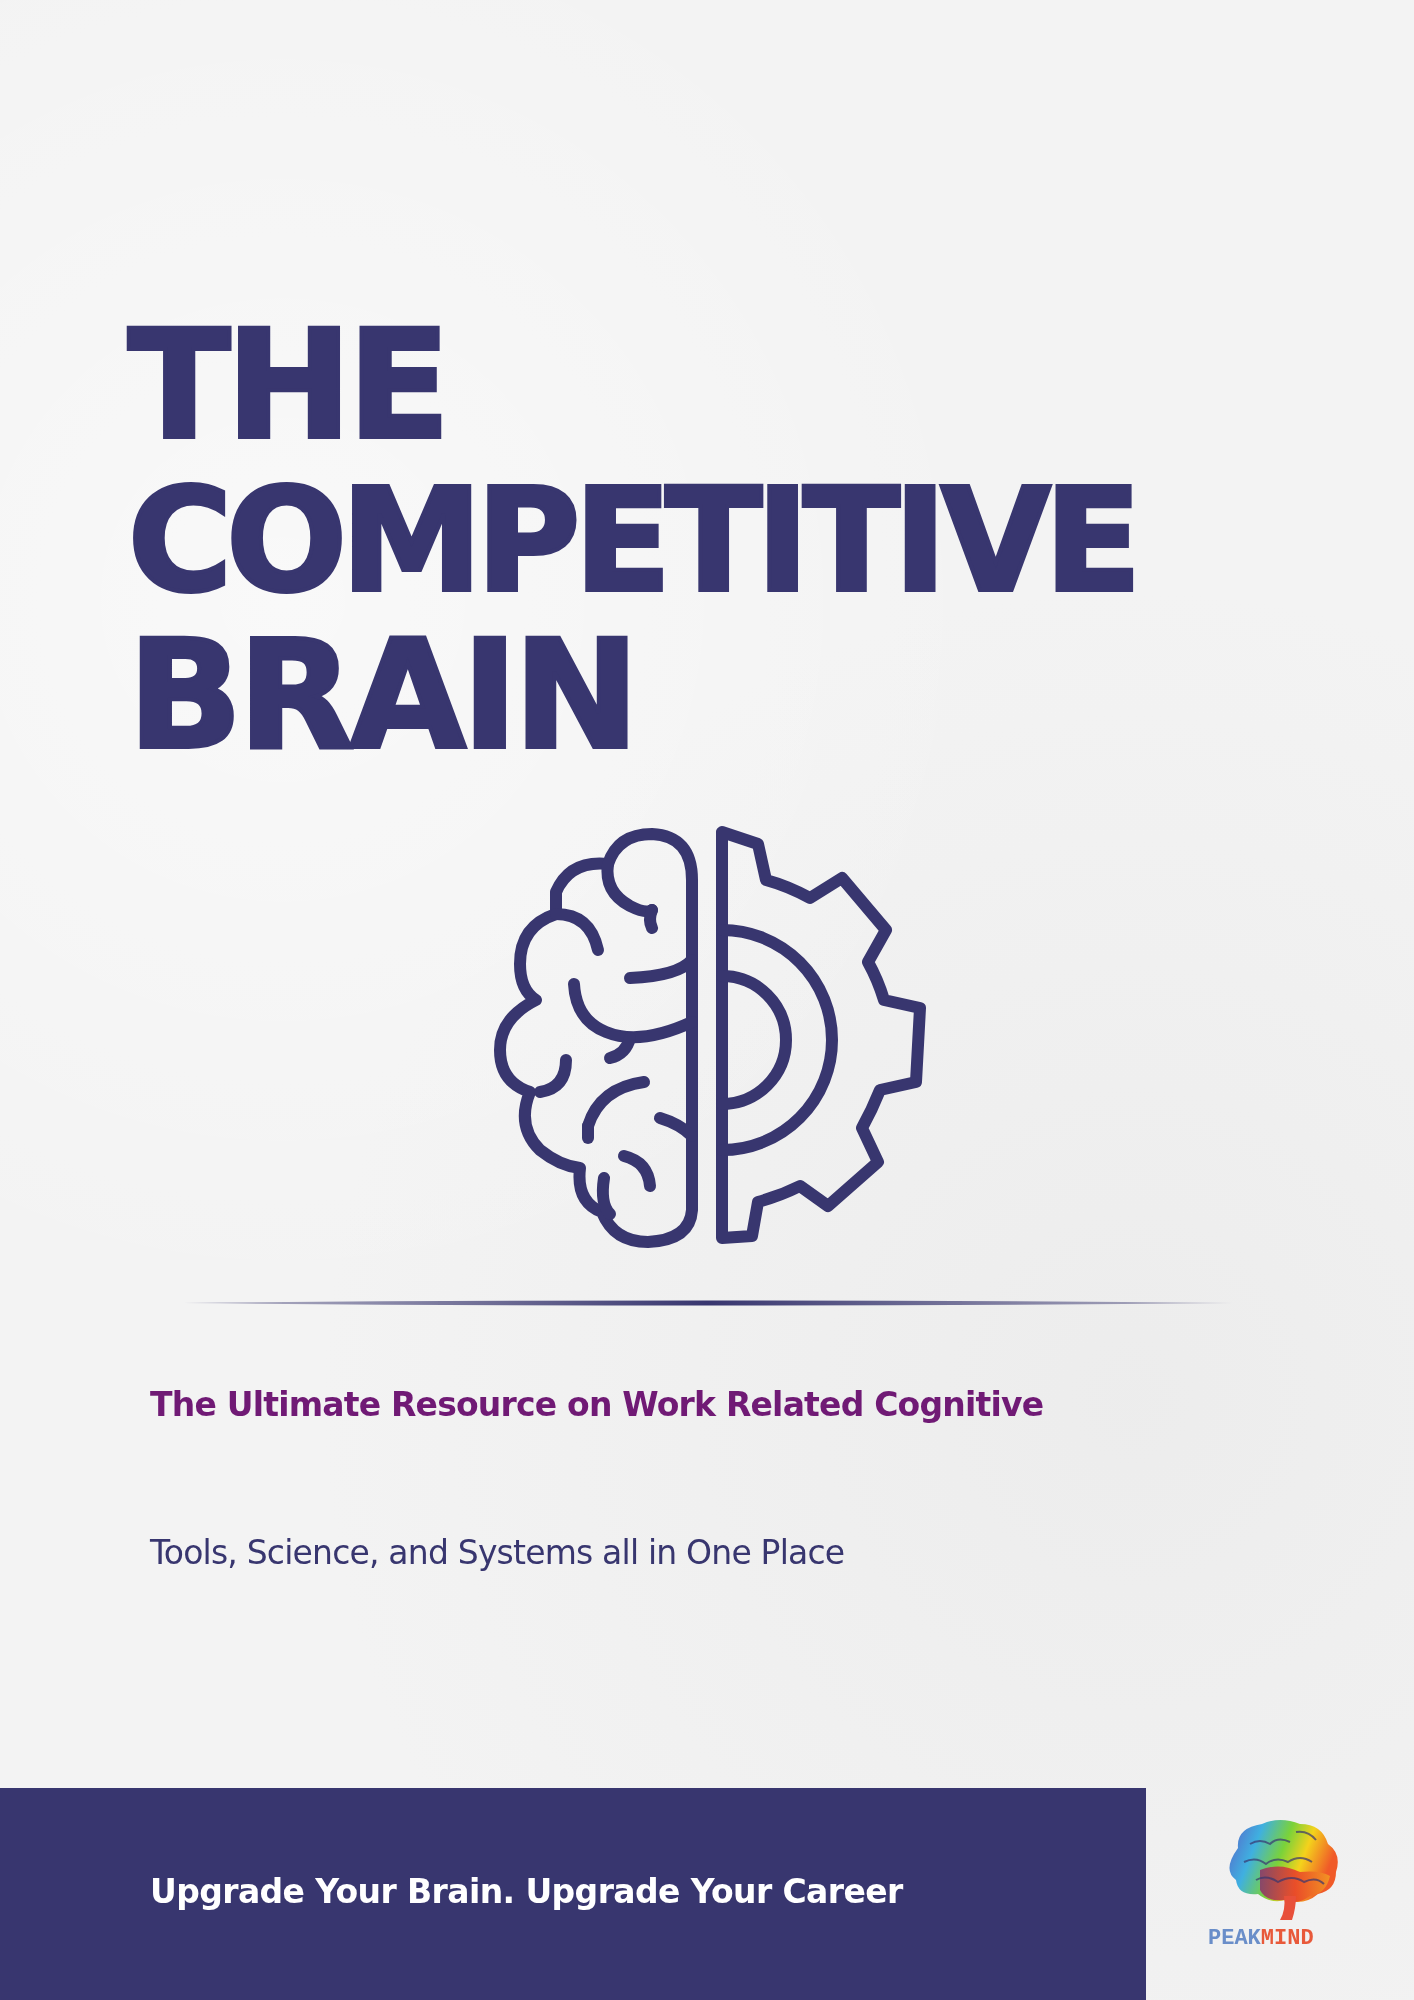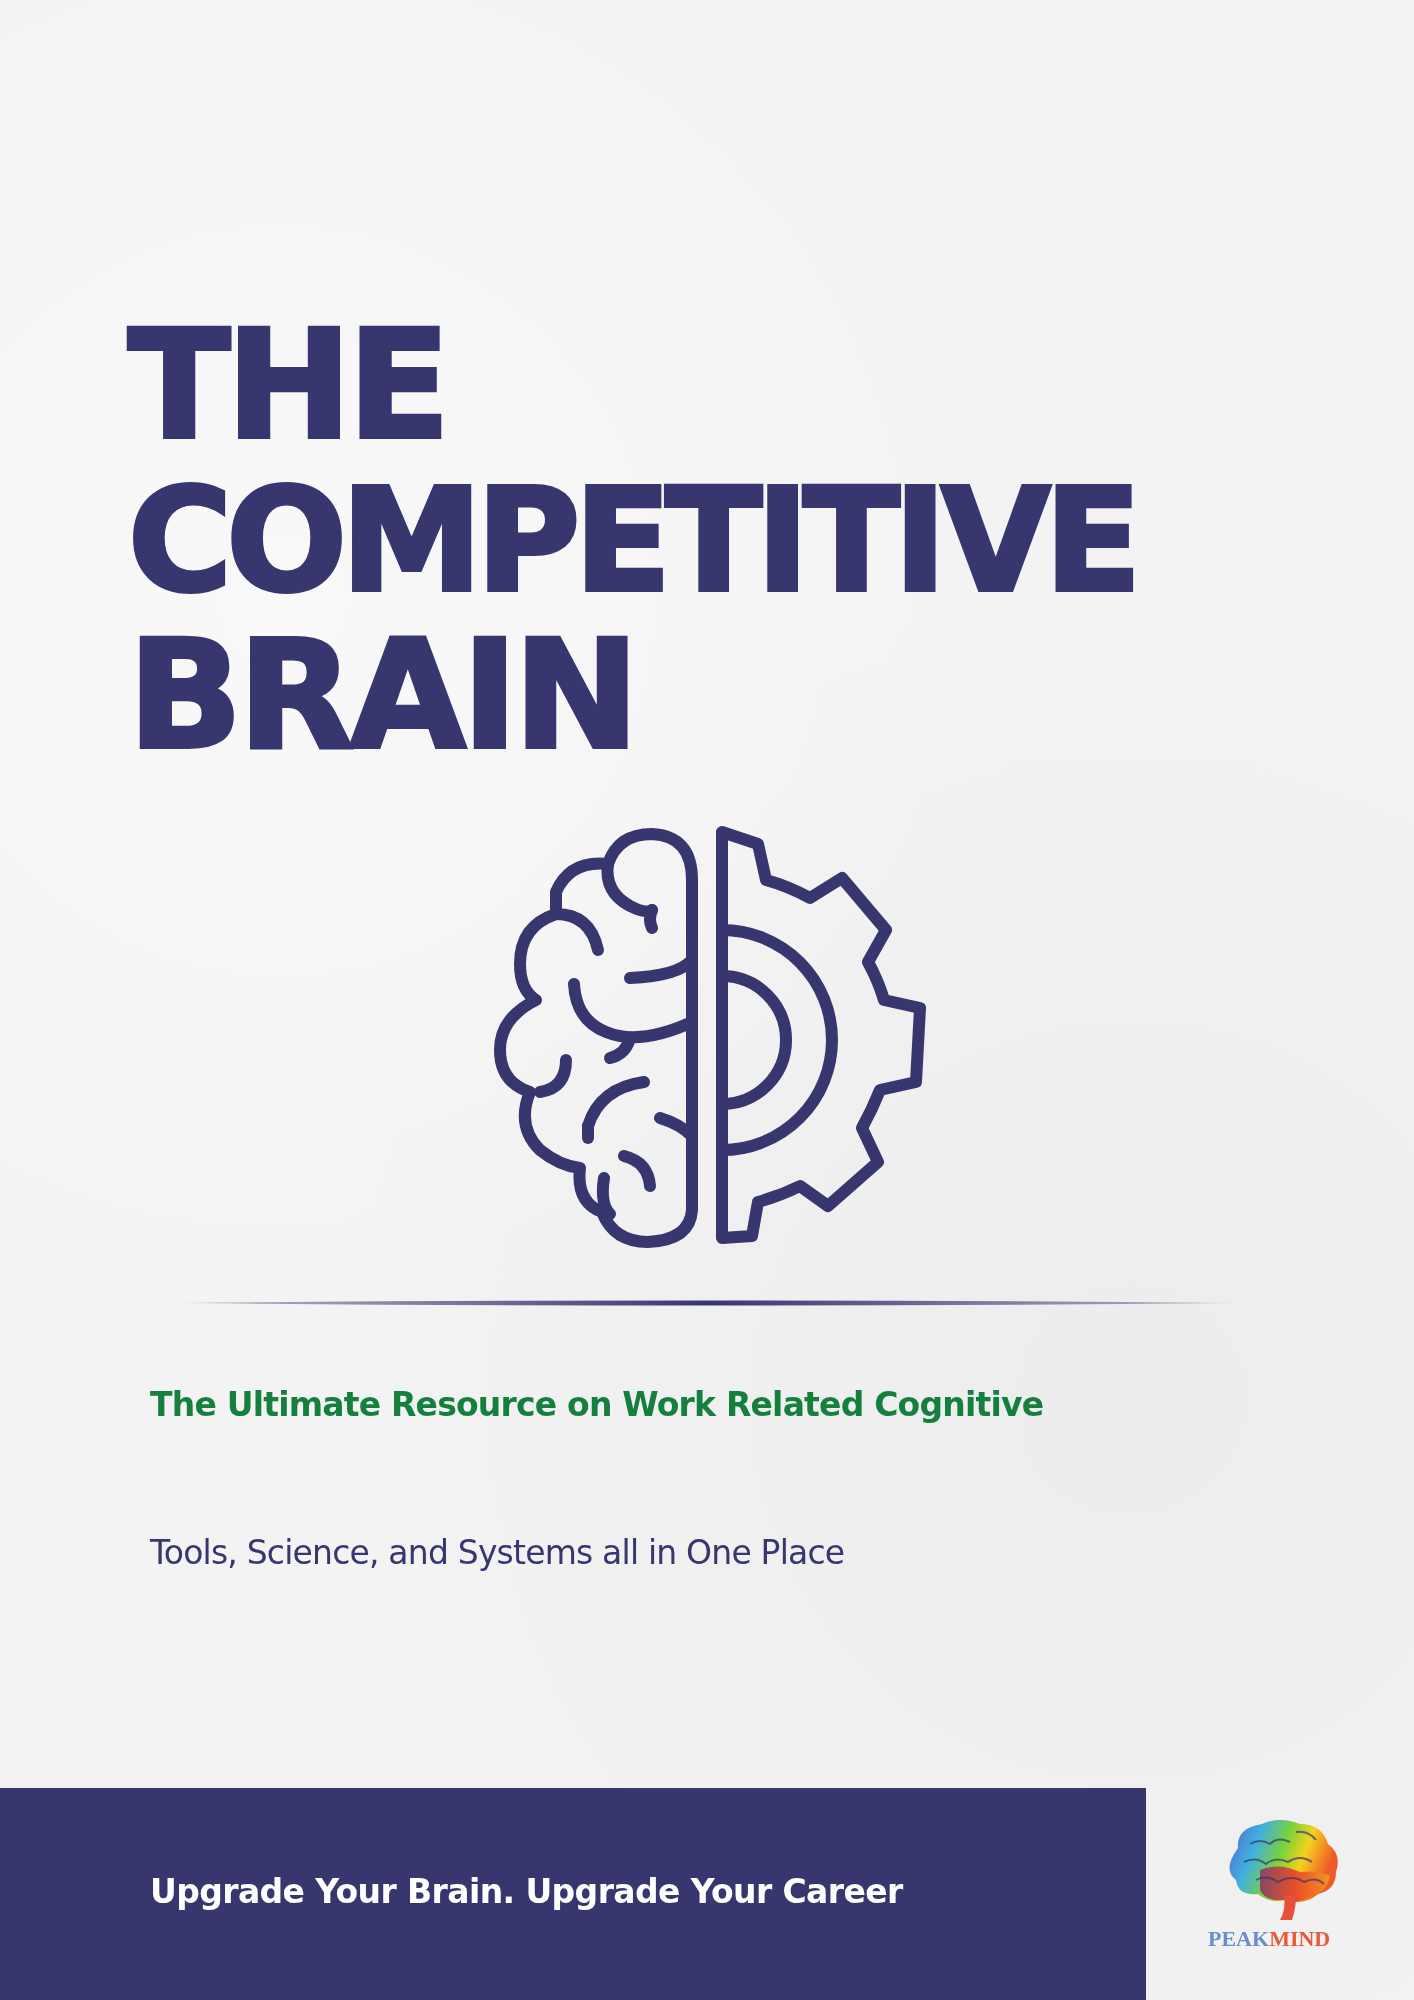--- a/index.html
+++ b/index.html
@@ -27,21 +27,21 @@
   .icon-wrap {
     position: absolute; left: 480px; top: 810px; width: 460px; height: 440px;
   }
   .divider {
     position: absolute; left: 183px; top: 1293px; width: 1050px; height: 10px;
   }
   .subtitle {
     position: absolute; left: 150px; top: 1380px; width: 1160px;
     font-family: "DejaVu Sans", sans-serif; font-weight: bold;
     font-size: 33px; line-height: 50px; letter-spacing: -0.8px;
-    color: #15803d; margin: 0;
+    color: #701a75; margin: 0;
   }
   .tagline {
     position: absolute; left: 150px; top: 1528px;
     font-family: "DejaVu Sans", sans-serif; font-weight: normal;
     font-size: 33px; line-height: 50px; letter-spacing: -0.8px;
     color: #38366f; margin: 0;
   }
   .footer {
     position: absolute; left: 0; top: 1788px; width: 1146px; height: 212px;
     background: #38366f;
@@ -49,21 +49,21 @@
   .footer-text {
     position: absolute; left: 150px; top: 84px;
     font-family: "DejaVu Sans", sans-serif; font-weight: bold;
     font-size: 33px; letter-spacing: -0.6px; color: #ffffff;
   }
   .logo {
     position: absolute; left: 1200px; top: 22px; width: 150px; height: 150px;
   }
   .logo-text {
     position: absolute; left: 8px; top: 116px; white-space: nowrap;
-    font-family: Liberation Serif, serif; font-weight: bold; font-size: 22px;
+    font-family: Liberation Mono, monospace; font-weight: bold; font-size: 22px;
   }
   .logo-text .peak { color: #6a8ec9; }
   .logo-text .mind { color: #e8593a; }
 </style>
 </head>
 <body>
 
 <h1 class="title">
   <span class="l1">THE</span>
   <span class="l2">COMPETITIVE</span>

